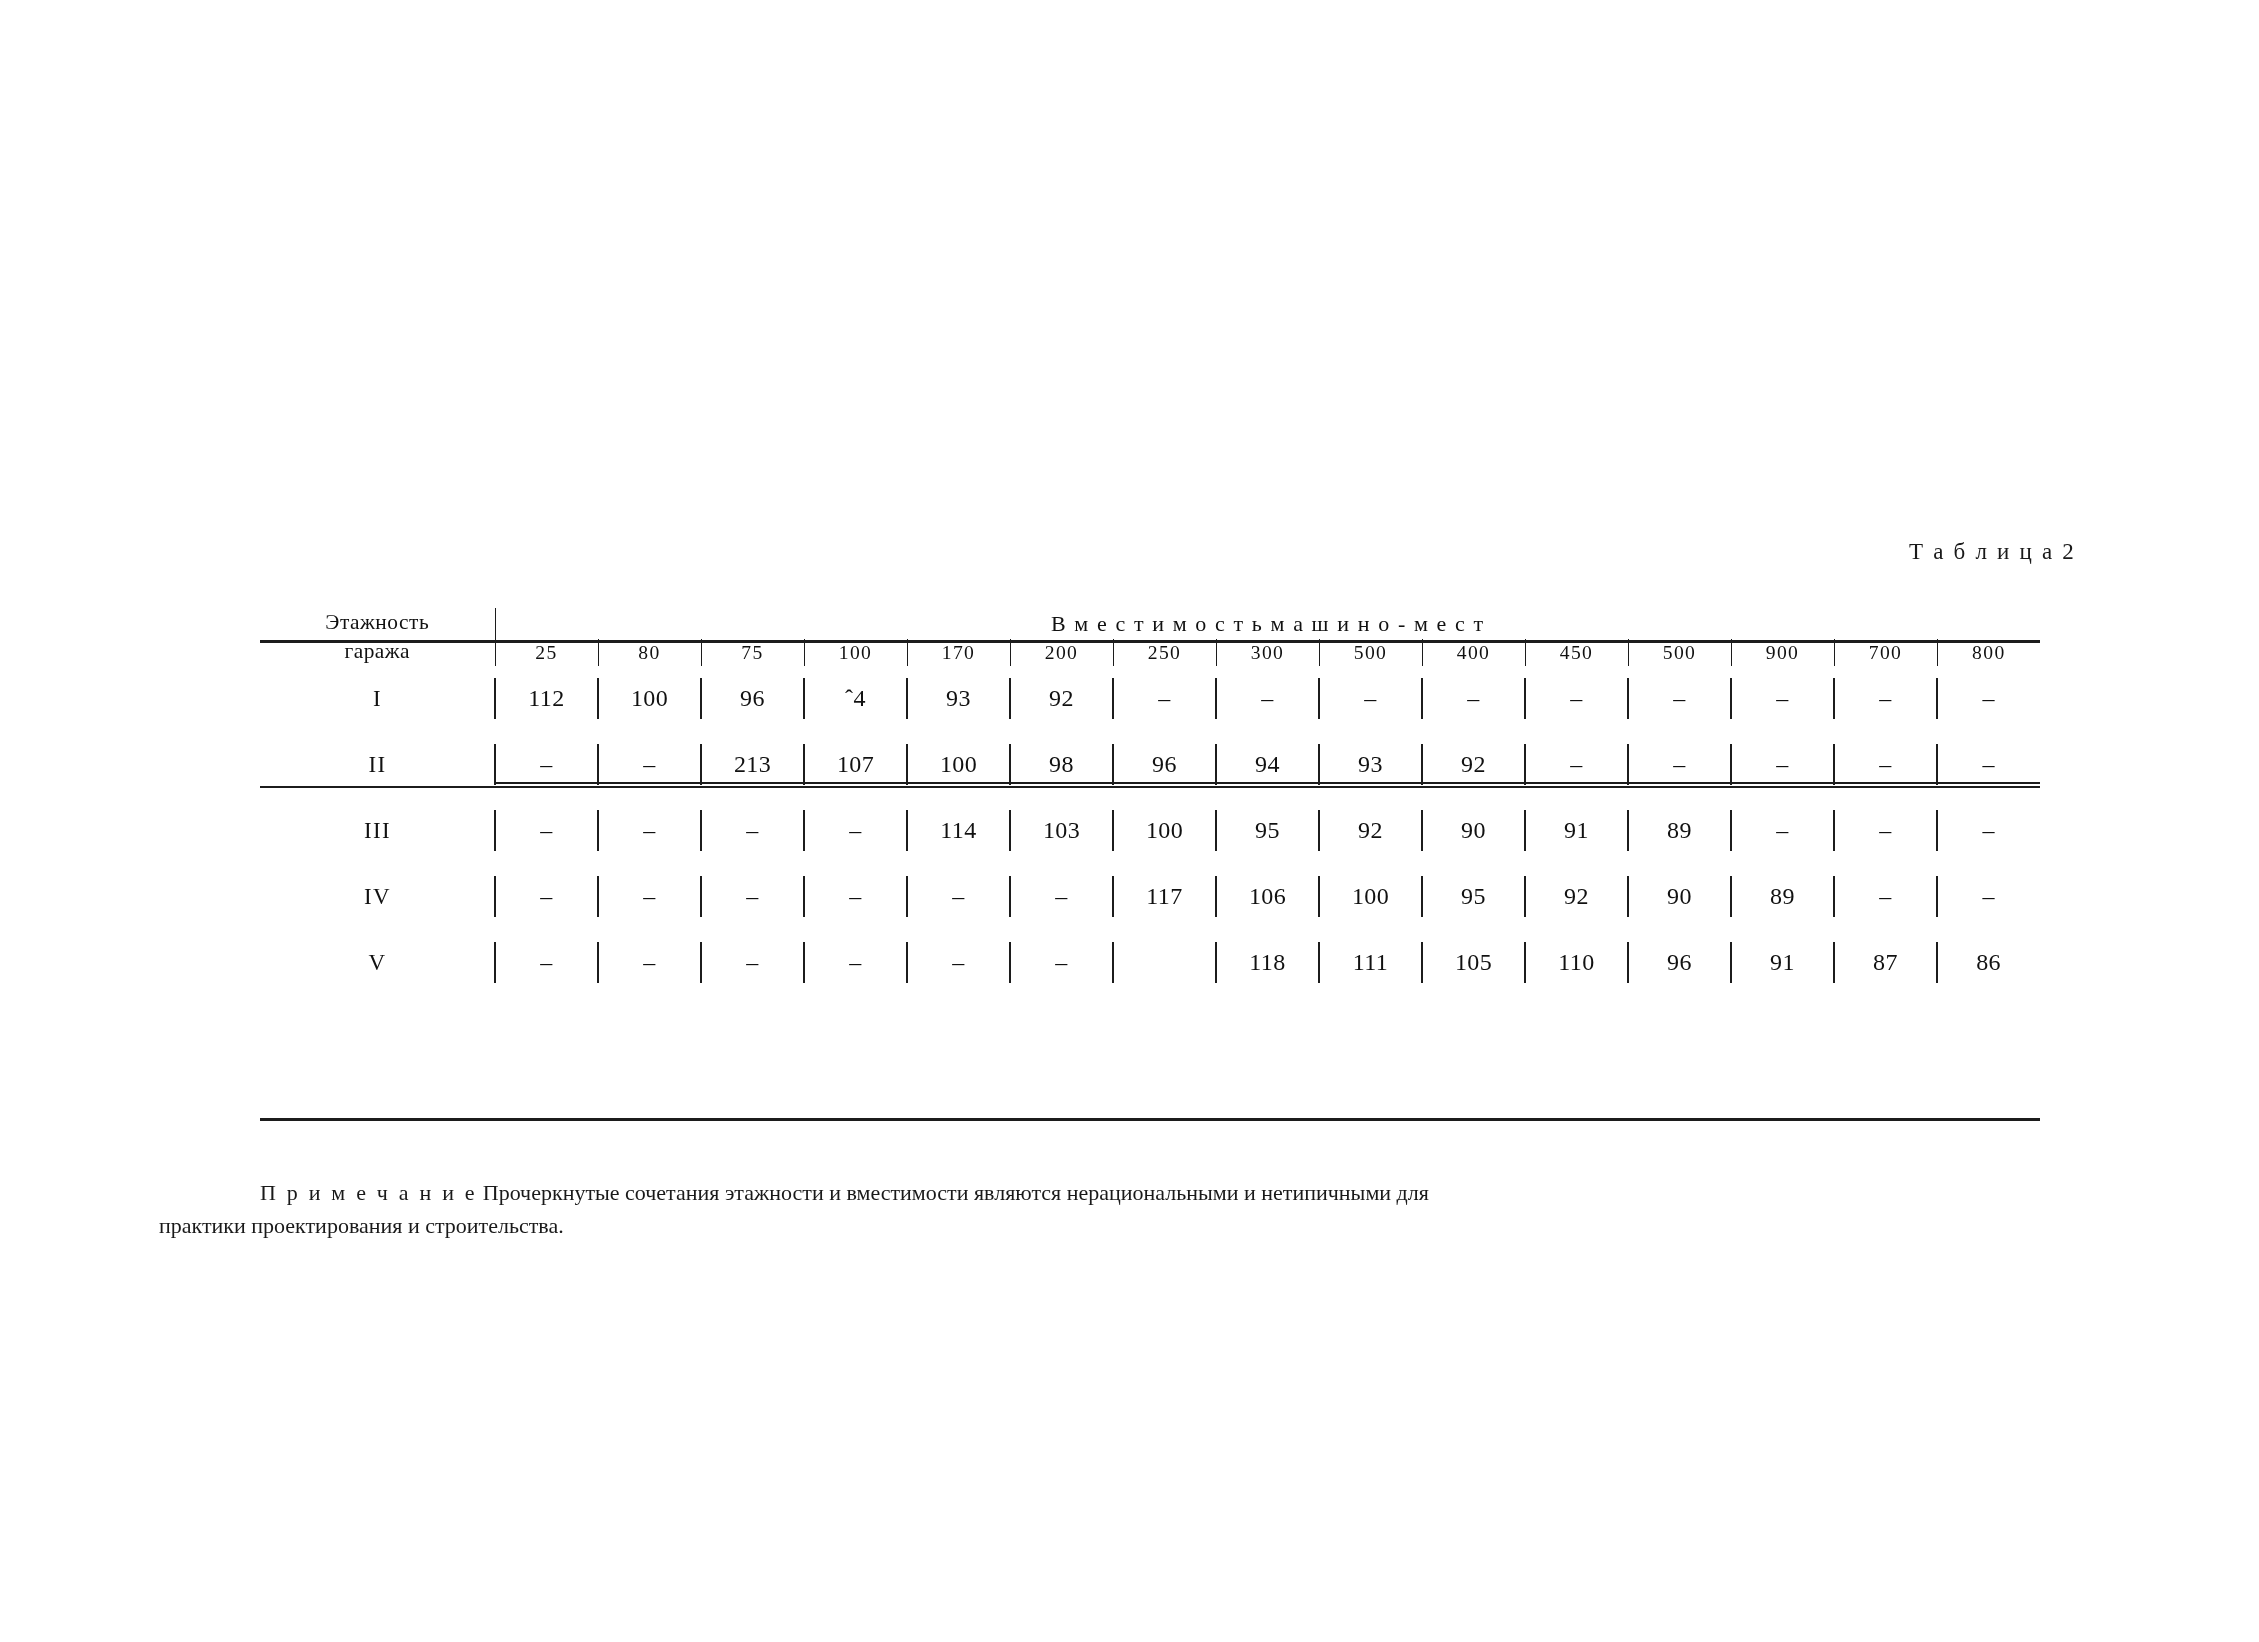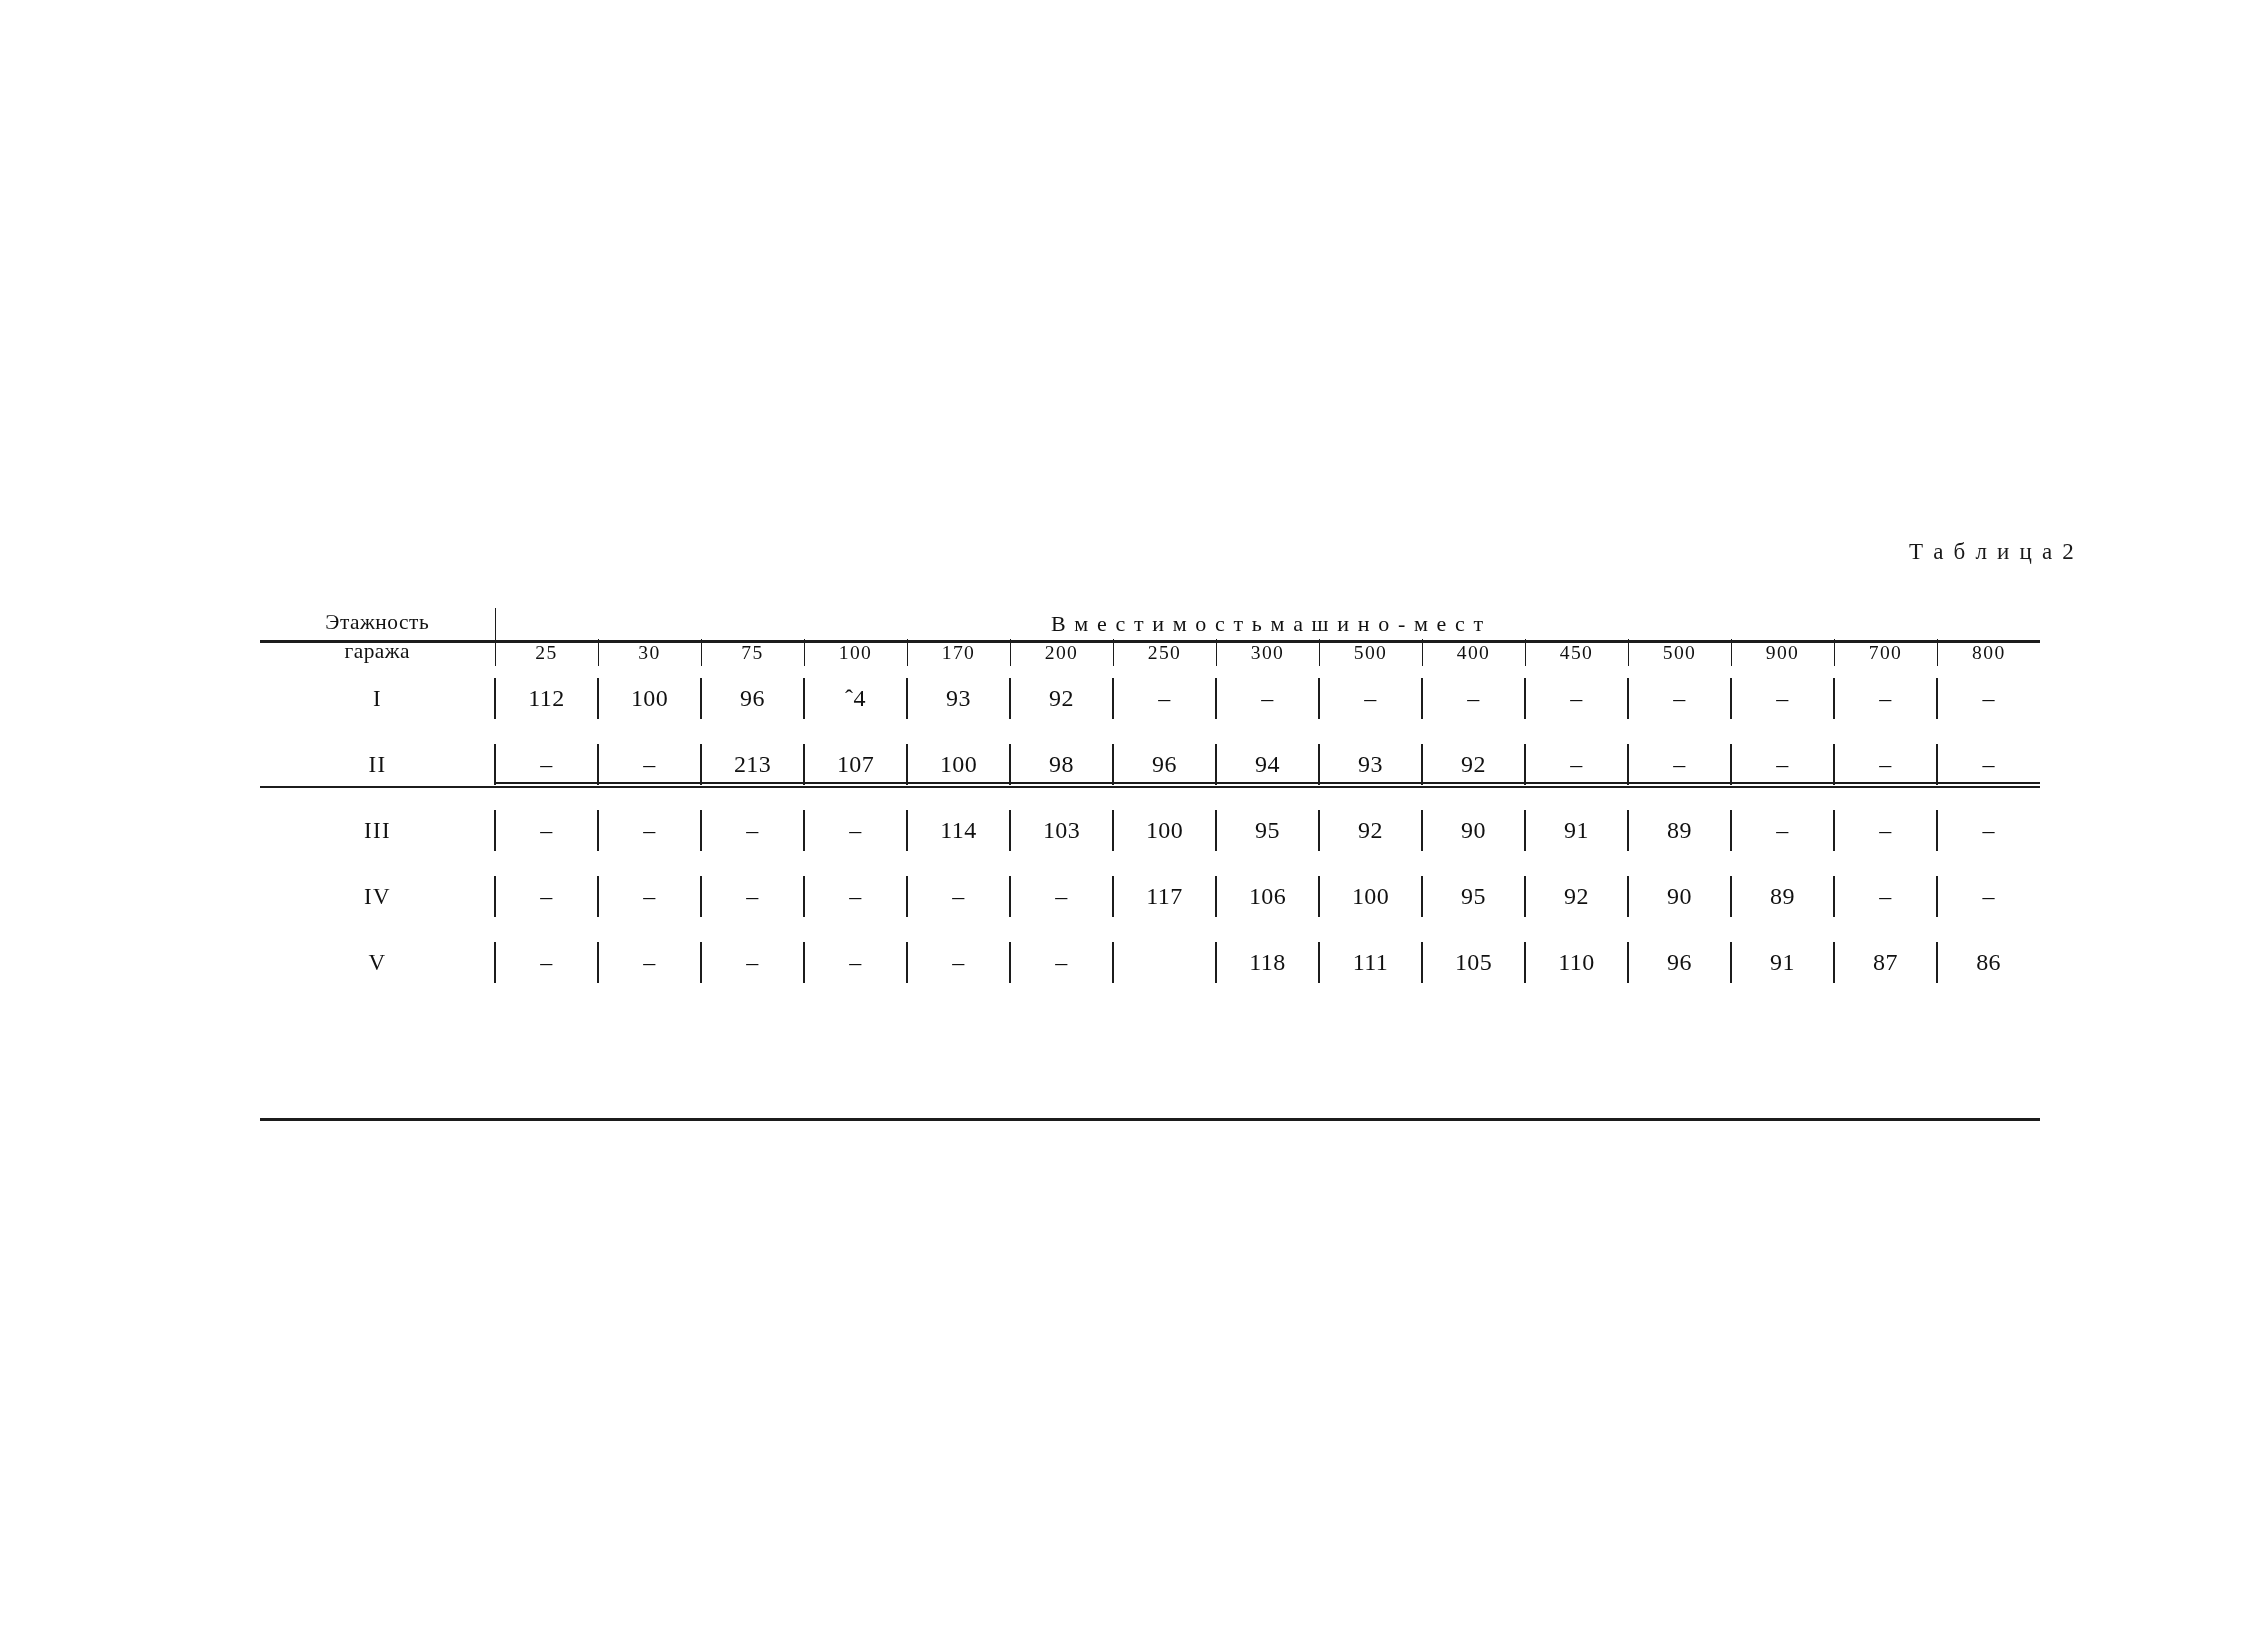--- a/index.html
+++ b/index.html
@@ -187,21 +187,21 @@
       <thead>
         <tr>
           <td class="head-left" rowspan="2">
             <span>Этажность</span><br>
             <span>гаража</span>
           </td>
           <td class="head-span vsep" colspan="15">В м е с т и м о с т ь   м а ш и н о - м е с т</td>
         </tr>
         <tr class="head-sub">
           <td class="vsep">25</td>
-          <td class="vsep">30</td>
+          <td class="vsep">80</td>
           <td class="vsep">75</td>
           <td class="vsep">100</td>
           <td class="vsep">170</td>
           <td class="vsep">200</td>
           <td class="vsep">250</td>
           <td class="vsep">300</td>
           <td class="vsep">500</td>
           <td class="vsep">400</td>
           <td class="vsep">450</td>
           <td class="vsep">500</td>
@@ -298,15 +298,20 @@
           <td class="datacell tick">110</td>
           <td class="datacell tick">96</td>
           <td class="datacell tick">91</td>
           <td class="datacell tick">87</td>
           <td class="datacell tick">86</td>
         </tr>
       </tbody>
     </table>
   </div>
 
+  <div class="note">
+    <span class="lead">П р и м е ч а н и е</span>
+    <span>Прочеркнутые сочетания этажности и вместимости являются нерациональными и нетипичными для</span>
+    <span class="line2">практики проектирования и строительства.</span>
+  </div>
 
 </div>
 
 
 </body></html>

